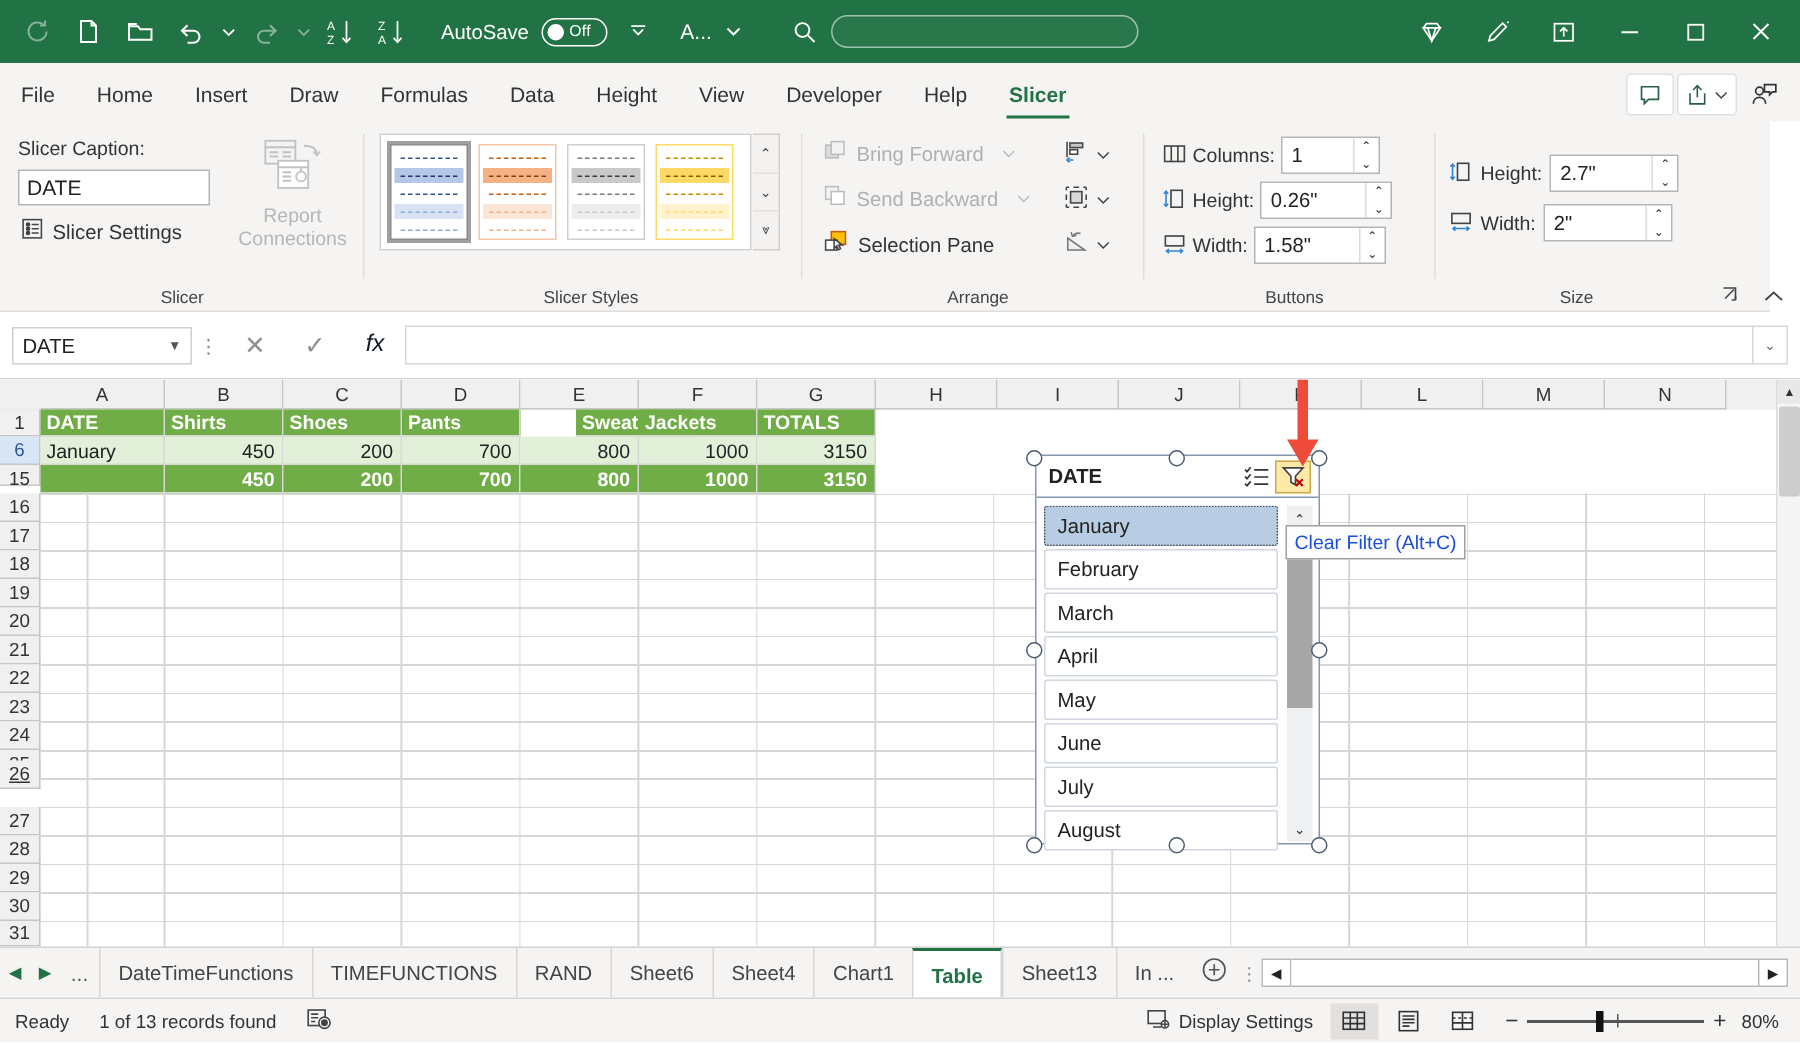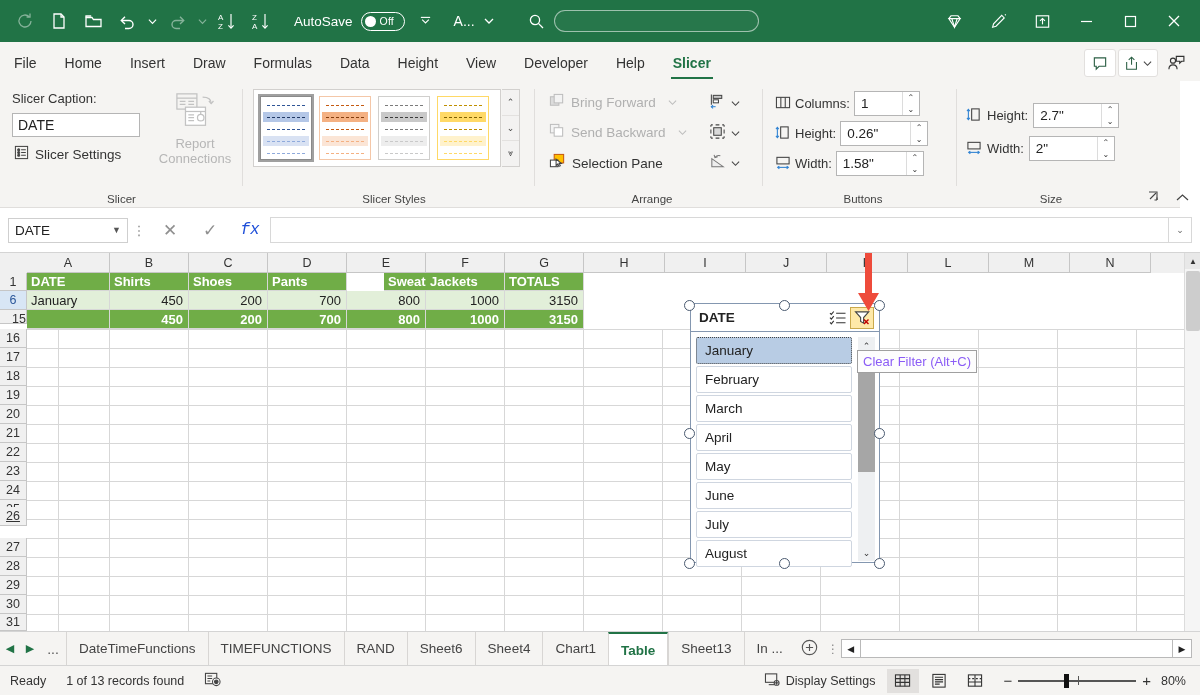--- a/index.html
+++ b/index.html
@@ -181,21 +181,21 @@
   .sscroll { position:absolute; right:4px; top:5px; width:17px; height:224px; background:#eef0f2; }
   .sscroll .sa { height:17px; display:flex; align-items:center; justify-content:center; font-size:9px; color:#333;}
   .sscroll .sth { position:absolute; left:0; top:17px; width:17px; height:118px; background:#a6a6a6; }
 
   .handle {
     position:absolute; width:11px; height:11px; border-radius:50%; background:#fff;
     border:1.6px solid #4a5a70;
   }
   .tooltip {
     position:absolute; left:857px; top:350px; height:23px; background:#fdfdfd; border:1px solid #a0a0a0;
-    font-size:13px; color:#8b5cf6; display:flex; align-items:center; padding:0 5px; white-space:nowrap;
+    font-size:13px; color:#1d4ed8; display:flex; align-items:center; padding:0 5px; white-space:nowrap;
   }
   .redarrow { position:absolute; left:855px; top:253px; width:26px; height:58px; }
 
   
   .sheetbar { position:absolute; left:0; top:631px; width:1200px; height:34px; background:#f5f4f2;
               border-top:1px solid #d4d4d4; display:flex; align-items:center; }
   .navbtn { width:20px; text-align:center; color:#217346; font-size:11px; }
   .dots3 { width:26px; text-align:center; color:#555; font-size:14px; }
   .stab { padding:0 12px; height:33px; line-height:33px; font-size:13.5px; color:#444; border-left:1px solid #d8d6d4;}
   .stab.active { background:#fff; color:#217346; font-weight:bold; border-top:2px solid #217346;
@@ -693,21 +693,21 @@
   </div>
 
   <div class="fbar">
     <div class="namebox">
       <span>DATE</span>
       <span class="nb-ar">▼</span>
     </div>
     <div class="fdots">⋮</div>
     <div class="fbtn">✕</div>
     <div class="fbtn">✓</div>
-    <div class="fbtn" style="font-style:italic; font-family:Liberation Mono, monospace; font-size:16px; color:#1d4ed8;">fx</div>
+    <div class="fbtn" style="font-style:italic; font-family:Liberation Sans, sans-serif; font-size:16px; color:#0f172a;">fx</div>
     <div class="finput"></div>
     <div class="fcollapse">⌄</div>
   </div>
 
   <div class="gridwrap">
     <div class="corner"></div>
     <div class="colhdr">
       <div class="cell" style="left:27px;  width:83px;">A</div>
       <div class="cell" style="left:110px; width:79px;">B</div>
       <div class="cell" style="left:189px; width:79px;">C</div>
@@ -719,21 +719,21 @@
       <div class="cell" style="left:665px; width:81px;">I</div>
       <div class="cell" style="left:746px; width:81px;">J</div>
       <div class="cell" style="left:827px; width:81px;">K</div>
       <div class="cell" style="left:908px; width:81px;">L</div>
       <div class="cell" style="left:989px; width:81px;">M</div>
       <div class="cell" style="left:1070px; width:81px;">N</div>
     </div>
 
     <div class="rowhdr" style="top:20px;  height:18px; line-height:18px;">1</div>
     <div class="rowhdr sel" style="top:38px;  height:19px; line-height:19px;">6</div>
-    <div class="rowhdr" style="top:57px;  height:14px; line-height:19px;text-align:right;">15</div>
+    <div class="rowhdr" style="top:57px;  height:14px; line-height:19px;">15</div>
     <div class="rowhdr" style="top:76px;  height:19px; line-height:19px;">16</div>
     <div class="rowhdr" style="top:95px;  height:19px; line-height:19px;">17</div>
     <div class="rowhdr" style="top:114px; height:19px; line-height:19px;">18</div>
     <div class="rowhdr" style="top:133px; height:19px; line-height:19px;">19</div>
     <div class="rowhdr" style="top:152px; height:19px; line-height:19px;">20</div>
     <div class="rowhdr" style="top:171px; height:19px; line-height:19px;">21</div>
     <div class="rowhdr" style="top:190px; height:19px; line-height:19px;">22</div>
     <div class="rowhdr" style="top:209px; height:19px; line-height:19px;">23</div>
     <div class="rowhdr" style="top:228px; height:19px; line-height:19px;">24</div>
     <div class="rowhdr" style="top:247px; height:19px; line-height:19px;">25</div>

